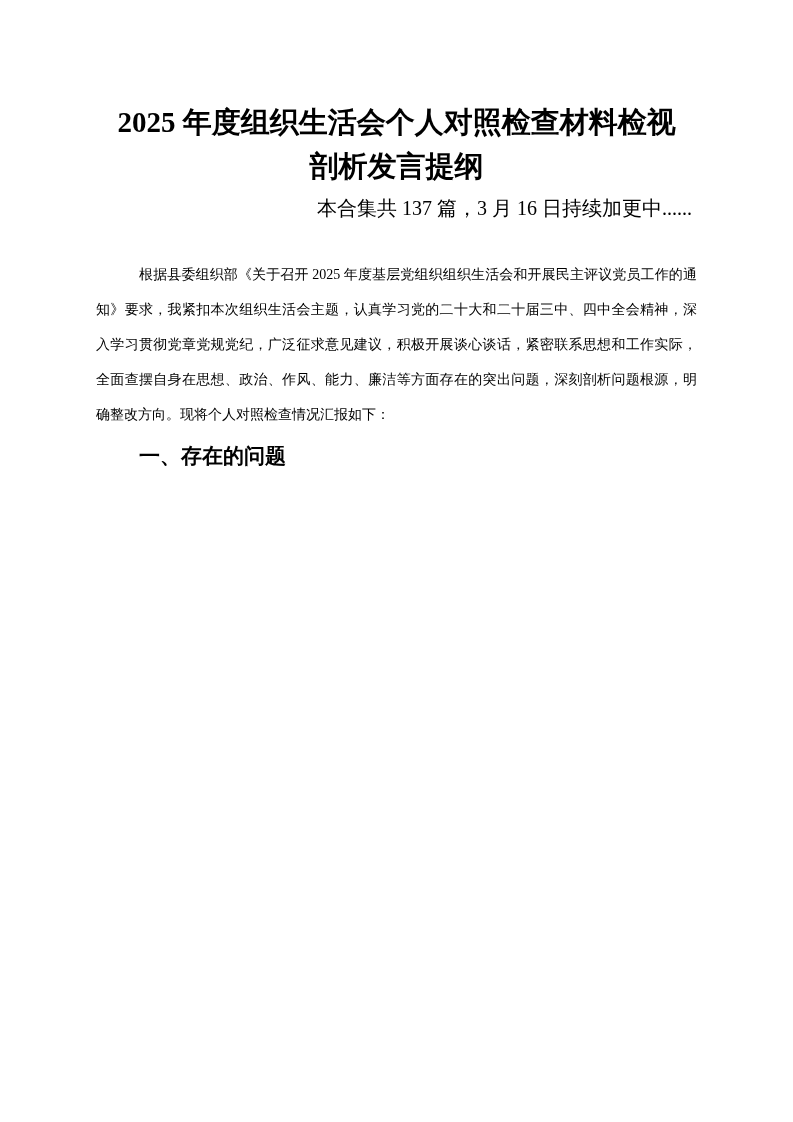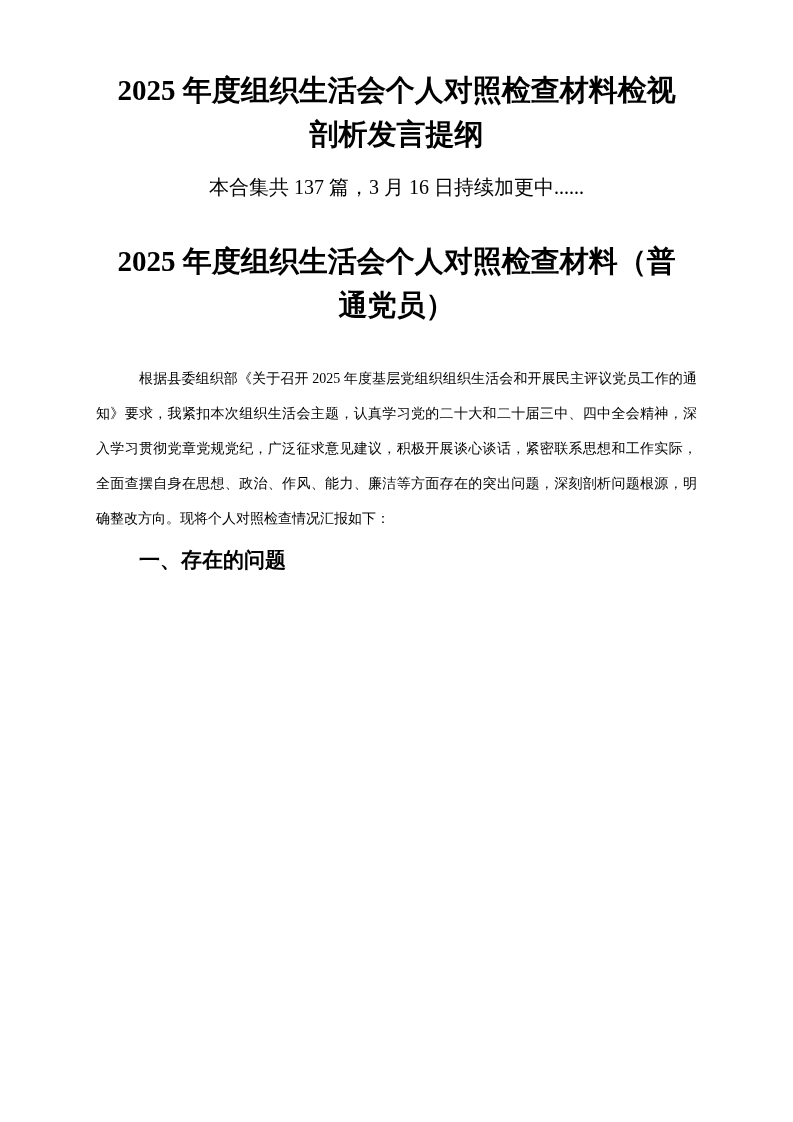--- a/index.html
+++ b/index.html
@@ -6,40 +6,40 @@
     margin: 0;
     padding: 0;
     background: #ffffff;
   }
   .page {
     position: relative;
     box-sizing: border-box;
     width: 793px;
     height: 1122px;
     margin: 0;
-    padding: 68px 96px 0 96px;
+    padding: 100px 96px 0 96px;
     background: #ffffff;
     color: #000000;
     font-family: "Liberation Serif", "DejaVu Serif", serif;
     overflow: hidden;
   }
   .doc-title {
     font-size: 29px;
     line-height: 44px;
     font-weight: 700;
     text-align: center;
     margin: 0 auto;
     max-width: 575px;
   }
   .doc-subtitle {
     font-size: 20px;
     line-height: 30px;
     font-weight: 400;
-    text-align: center;
-    margin: 16px;
+    text-align: right;
+    margin: 5px;
   }
   .article-title {
     font-size: 29px;
     line-height: 44px;
     font-weight: 700;
     text-align: center;
     margin: 37px auto 0 auto;
     max-width: 575px;
   }
   .body-para {
@@ -79,21 +79,20 @@
 </style>
 </head>
 <body>
 
 <div class="page">
 
   <h1 class="doc-title">2025 年度组织生活会个人对照检查材料检视剖析发言提纲</h1>
 
   <p class="doc-subtitle">本合集共 137 篇，3 月 16 日持续加更中......</p>
 
-  <h2 class="article-title">2025 年度组织生活会个人对照检查材料（普通党员）</h2>
 
   <p class="body-para intro">根据县委组织部《关于召开 2025 年度基层党组织组织生活会和开展民主评议党员工作的通知》要求，我紧扣本次组织生活会主题，认真学习党的二十大和二十届三中、四中全会精神，深入学习贯彻党章党规党纪，广泛征求意见建议，积极开展谈心谈话，紧密联系思想和工作实际，全面查摆自身在思想、政治、作风、能力、廉洁等方面存在的突出问题，深刻剖析问题根源，明确整改方向。现将个人对照检查情况汇报如下：</p>
 
   <h3 class="section-heading">一、存在的问题</h3>
 
 
 
 </div>
 
 </body></html>

